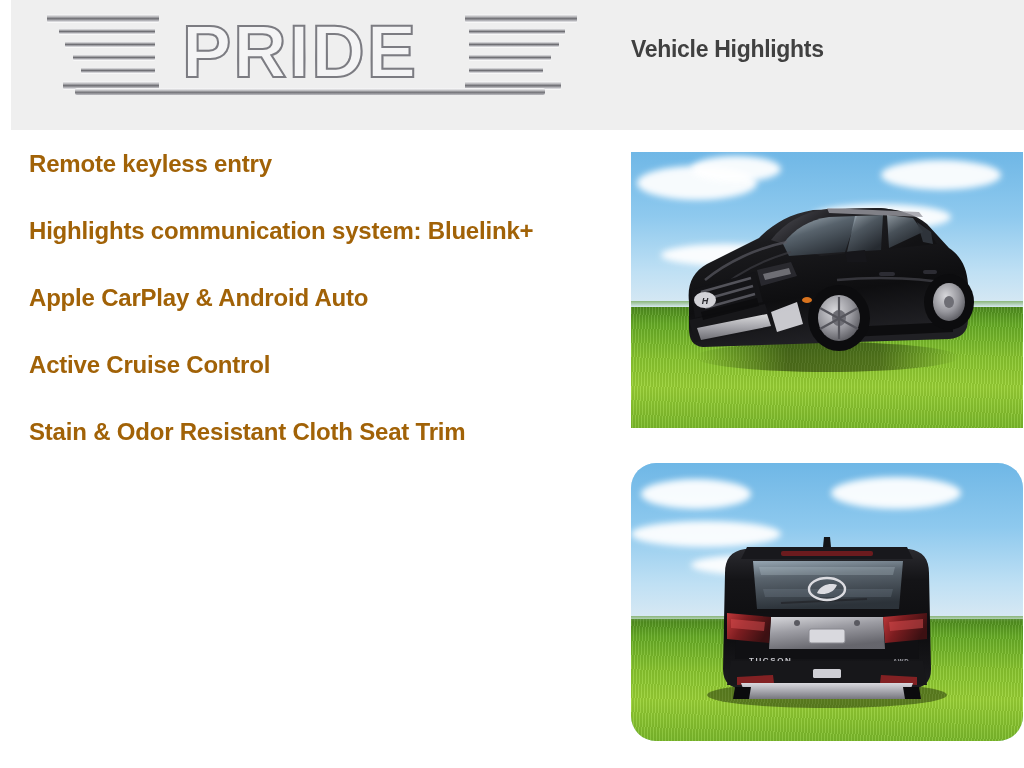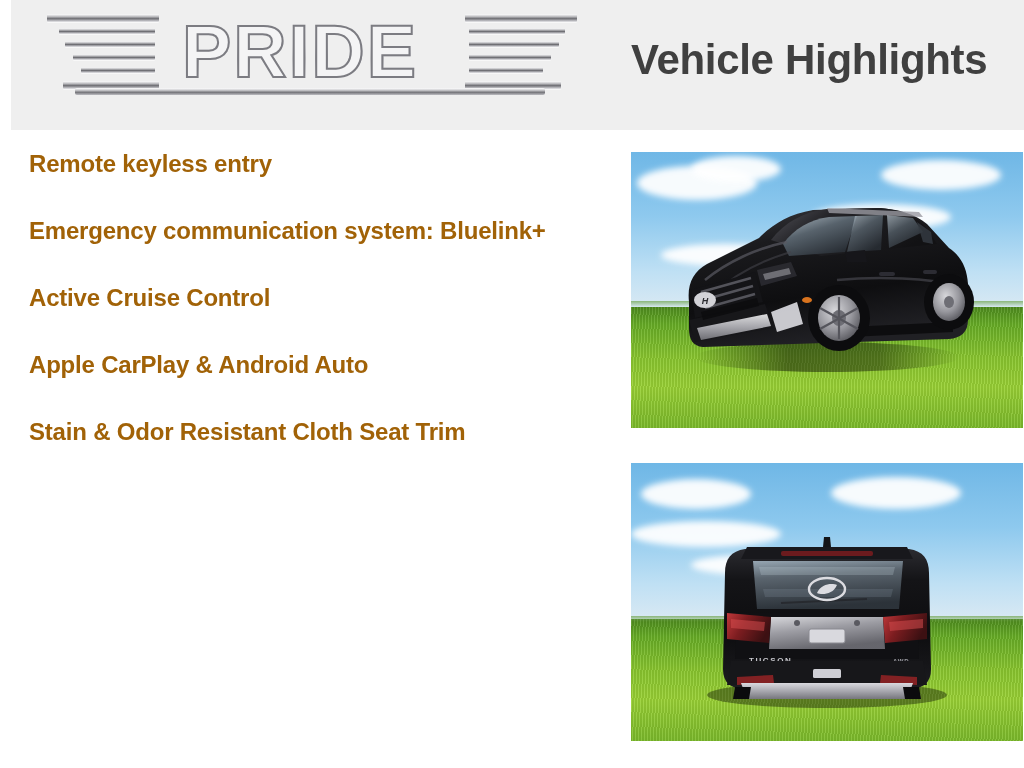--- a/index.html
+++ b/index.html
@@ -62,39 +62,39 @@
   .dealer-name{
     position:absolute;left:0px;top:90px;width:560px;
     text-align:center;
     font-weight:bold;font-size:27px;line-height:30px;
     letter-spacing:1.5px;
     color:#56565c;
     text-shadow:0 1px 0 rgba(255,255,255,.85);
   }
   .header-title{
     position:absolute;left:620px;top:36px;
-    font-size:42px;font-weight:bold;color:#404040;
+    font-size:23px;font-weight:bold;color:#404040;
     letter-spacing:-0.3px;
   }
 
   
   .features{position:absolute;left:18px;top:148px;width:575px;}
   .feature-item{
     font-size:24px;font-weight:bold;color:#a16207;
     line-height:31px;letter-spacing:-0.2px;
     margin-bottom:36px;
   }
 
   
   .photo{
     position:absolute;left:620px;width:392px;overflow:hidden;
     background:#bfe0f2;
   }
   .photo-top{top:152px;height:276px;}
-  .photo-bottom{top:463px;height:278px;}
+  .photo-bottom{top:463px;height:278px;border-radius:25px;}
 
   .sky{
     position:absolute;left:0;top:0;width:100%;height:58%;
     background:linear-gradient(to bottom,#6fb7e6 0%,#8ec9ee 40%,#bfe0f4 75%,#dceaf3 100%);
   }
   .cloud{
     position:absolute;background:#ffffff;border-radius:50%;
     filter:blur(3px);opacity:.94;
   }
   .cloud2{filter:blur(5px);opacity:.8;}
@@ -144,23 +144,23 @@
 
       <div class="logo-rule"></div>
 
     </div>
 
     <div class="header-title">Vehicle Highlights</div>
   </div>
 
   <div class="features">
     <div class="feature-item">Remote keyless entry</div>
-    <div class="feature-item">Emergency communication system: Bluelink+</div>
+    <div class="feature-item">Highlights communication system: Bluelink+</div>
+    <div class="feature-item">Apple CarPlay &amp; Android Auto</div>
     <div class="feature-item">Active Cruise Control</div>
-    <div class="feature-item">Apple CarPlay &amp; Android Auto</div>
     <div class="feature-item">Stain &amp; Odor Resistant Cloth Seat Trim</div>
   </div>
 
   <div class="photo photo-top" aria-label="Black Hyundai Tucson SUV front three-quarter view in a green grass field under a blue cloudy sky">
     <div class="sky"></div>
     <div class="cloud" style="left:6px;top:14px;width:120px;height:34px;"></div>
     <div class="cloud" style="left:60px;top:4px;width:90px;height:26px;"></div>
     <div class="cloud2" style="left:140px;top:20px;width:150px;height:30px;"></div>
     <div class="cloud" style="left:250px;top:8px;width:120px;height:30px;"></div>
     <div class="cloud2" style="left:0px;top:54px;width:170px;height:34px;"></div>

